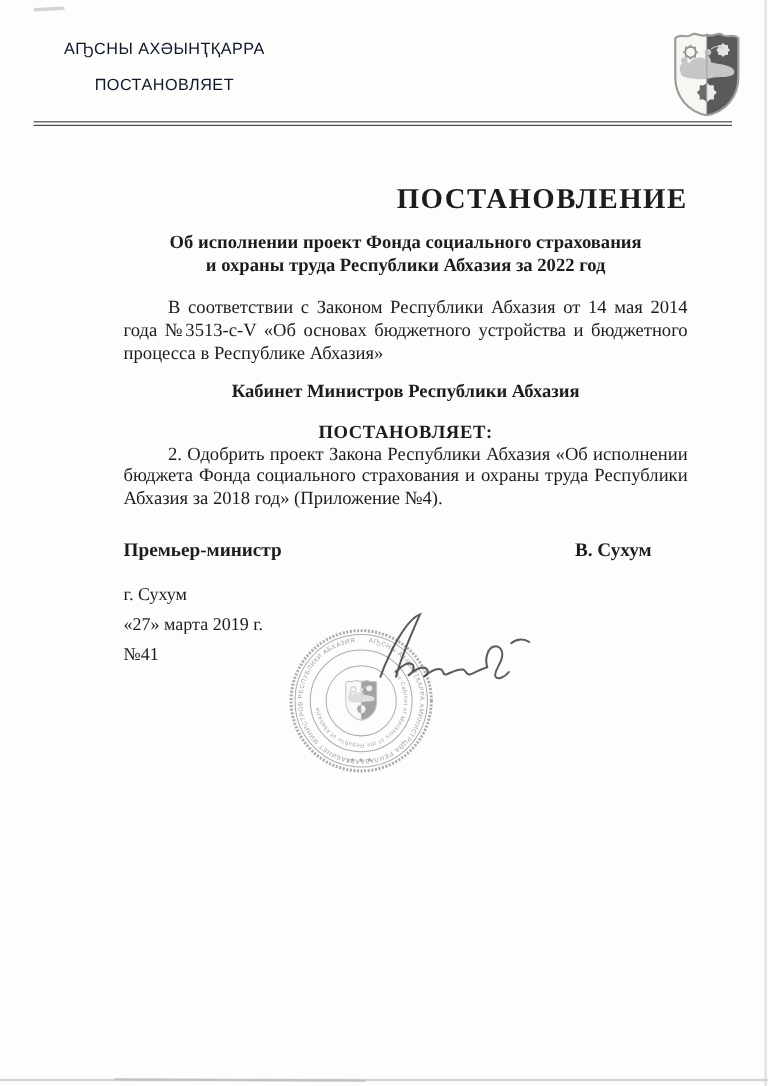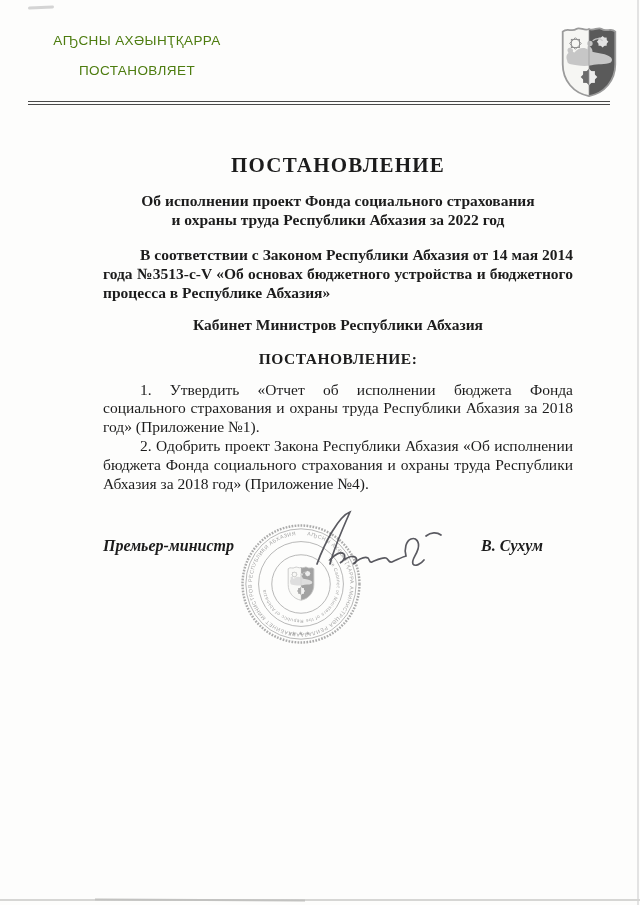--- a/index.html
+++ b/index.html
@@ -12,55 +12,55 @@
     color:#1c1c1c;
   }
   
   .letterhead{
     display:flex;justify-content:space-between;align-items:flex-start;
     padding:26px 22px 0 28px;
   }
   .org{
     font-family:"Liberation Sans","DejaVu Sans",sans-serif;
     font-size:13.5px;line-height:30px;letter-spacing:.4px;
-    color:#4d7c0f;text-align:center;
+    color:#0f172a;text-align:center;
   }
   .org-left{width:218px;}
   .org-right{width:212px;}
   .emblem{width:58px;height:73px;flex:0 0 auto;}
   .double-rule{
     margin:2px 30px 0 28px;
     height:2.2px;
     border-top:1.7px solid #4a4a4a;
     border-bottom:1px solid #4a4a4a;
   }
   
   .content{margin:0 67px 0 103px;}
   .doc-title{
-    margin:48px 0 0;text-align:center;
-    font-size:21px;font-weight:bold;letter-spacing:1.2px;
+    margin:48px 0 0;text-align:right;
+    font-size:24px;font-weight:bold;letter-spacing:1.2px;
   }
   .doc-subject{
     margin:13px 0 0;text-align:center;
     font-size:15.5px;font-weight:bold;line-height:19px;
   }
   .para{
     margin:0;font-size:15.5px;line-height:18.8px;
     text-align:justify;text-indent:37px;
   }
-  .preamble{margin-top:17px;font-weight:bold;}
+  .preamble{margin-top:17px;}
   .center-line{margin:0;text-align:center;font-size:15.5px;font-weight:bold;}
   .authority{margin-top:13px;}
   .resolves{margin-top:16px;letter-spacing:.5px;}
   .item-1{margin-top:13px;}
   
   .sig-row{
     display:flex;justify-content:space-between;
-    margin-top:44px;padding-right:30px;
-    font-size:16px;font-weight:bold;font-style:italic;
+    margin-top:24px;padding-right:30px;
+    font-size:16px;font-weight:bold;
   }
   .sig-meta{margin-top:16px;font-size:15px;line-height:25px;}
   .stamp-svg{position:absolute;left:235px;top:518px;width:132px;height:132px;opacity:.82;z-index:3;}
   .sign-svg{position:absolute;left:295px;top:500px;width:170px;height:85px;z-index:4;}
   
   .corner-mark{position:absolute;left:28px;top:6px;width:26px;height:3px;background:#d4d4d4;border-radius:2px;transform:rotate(-3deg);}
   .edge-right{position:absolute;top:0;bottom:0;right:1px;width:2px;background:#e3e3e3;}
   .edge-bottom{position:absolute;left:0;right:0;bottom:4px;height:2px;background:#d6d6d4;}
   .edge-bottom-dark{position:absolute;left:95px;bottom:5px;width:210px;height:1.5px;background:#c2c2c0;transform:rotate(.3deg);}
 </style>
@@ -127,28 +127,32 @@
   <main class="content">
     <h1 class="doc-title">ПОСТАНОВЛЕНИЕ</h1>
     <div class="doc-subject">
       <div>Об исполнении проект Фонда социального страхования</div>
       <div>и охраны труда Республики Абхазия за 2022 год</div>
     </div>
 
     <p class="para preamble">В соответствии с Законом Республики Абхазия от 14 мая 2014 года №3513-с-V «Об основах бюджетного устройства и бюджетного процесса в Республике Абхазия»</p>
 
     <p class="center-line authority">Кабинет Министров Республики Абхазия</p>
-    <p class="center-line resolves">ПОСТАНОВЛЕНИЕ:</p>
+    <p class="center-line resolves">ПОСТАНОВЛЯЕТ:</p>
 
-    <p class="para item-1">1. Утвердить «Отчет об исполнении бюджета Фонда социального страхования и охраны труда Республики Абхазия за 2018 год» (Приложение №1).</p>
     <p class="para">2. Одобрить проект Закона Республики Абхазия «Об исполнении бюджета Фонда социального страхования и охраны труда Республики Абхазия за 2018 год» (Приложение №4).</p>
 
     <div class="sig-row">
       <span>Премьер-министр</span>
       <span>В. Сухум</span>
+    </div>
+    <div class="sig-meta">
+      <div>г. Сухум</div>
+      <div>«27» марта 2019 г.</div>
+      <div>№41</div>
     </div>
   </main>
 
   <svg class="stamp-svg" viewBox="0 0 140 140" aria-hidden="true">
     <defs>
       <path id="pOut" d="M70,18 a52,52 0 1 1 -0.01,0"></path>
       <path id="pInn" d="M70,32 a38,38 0 1 1 -0.01,0"></path>
     </defs>
     <g fill="none" stroke="#9a9a9a">
       <circle cx="70" cy="70" r="62" stroke-width="2.6" stroke-dasharray="1.8 1.4"></circle>

